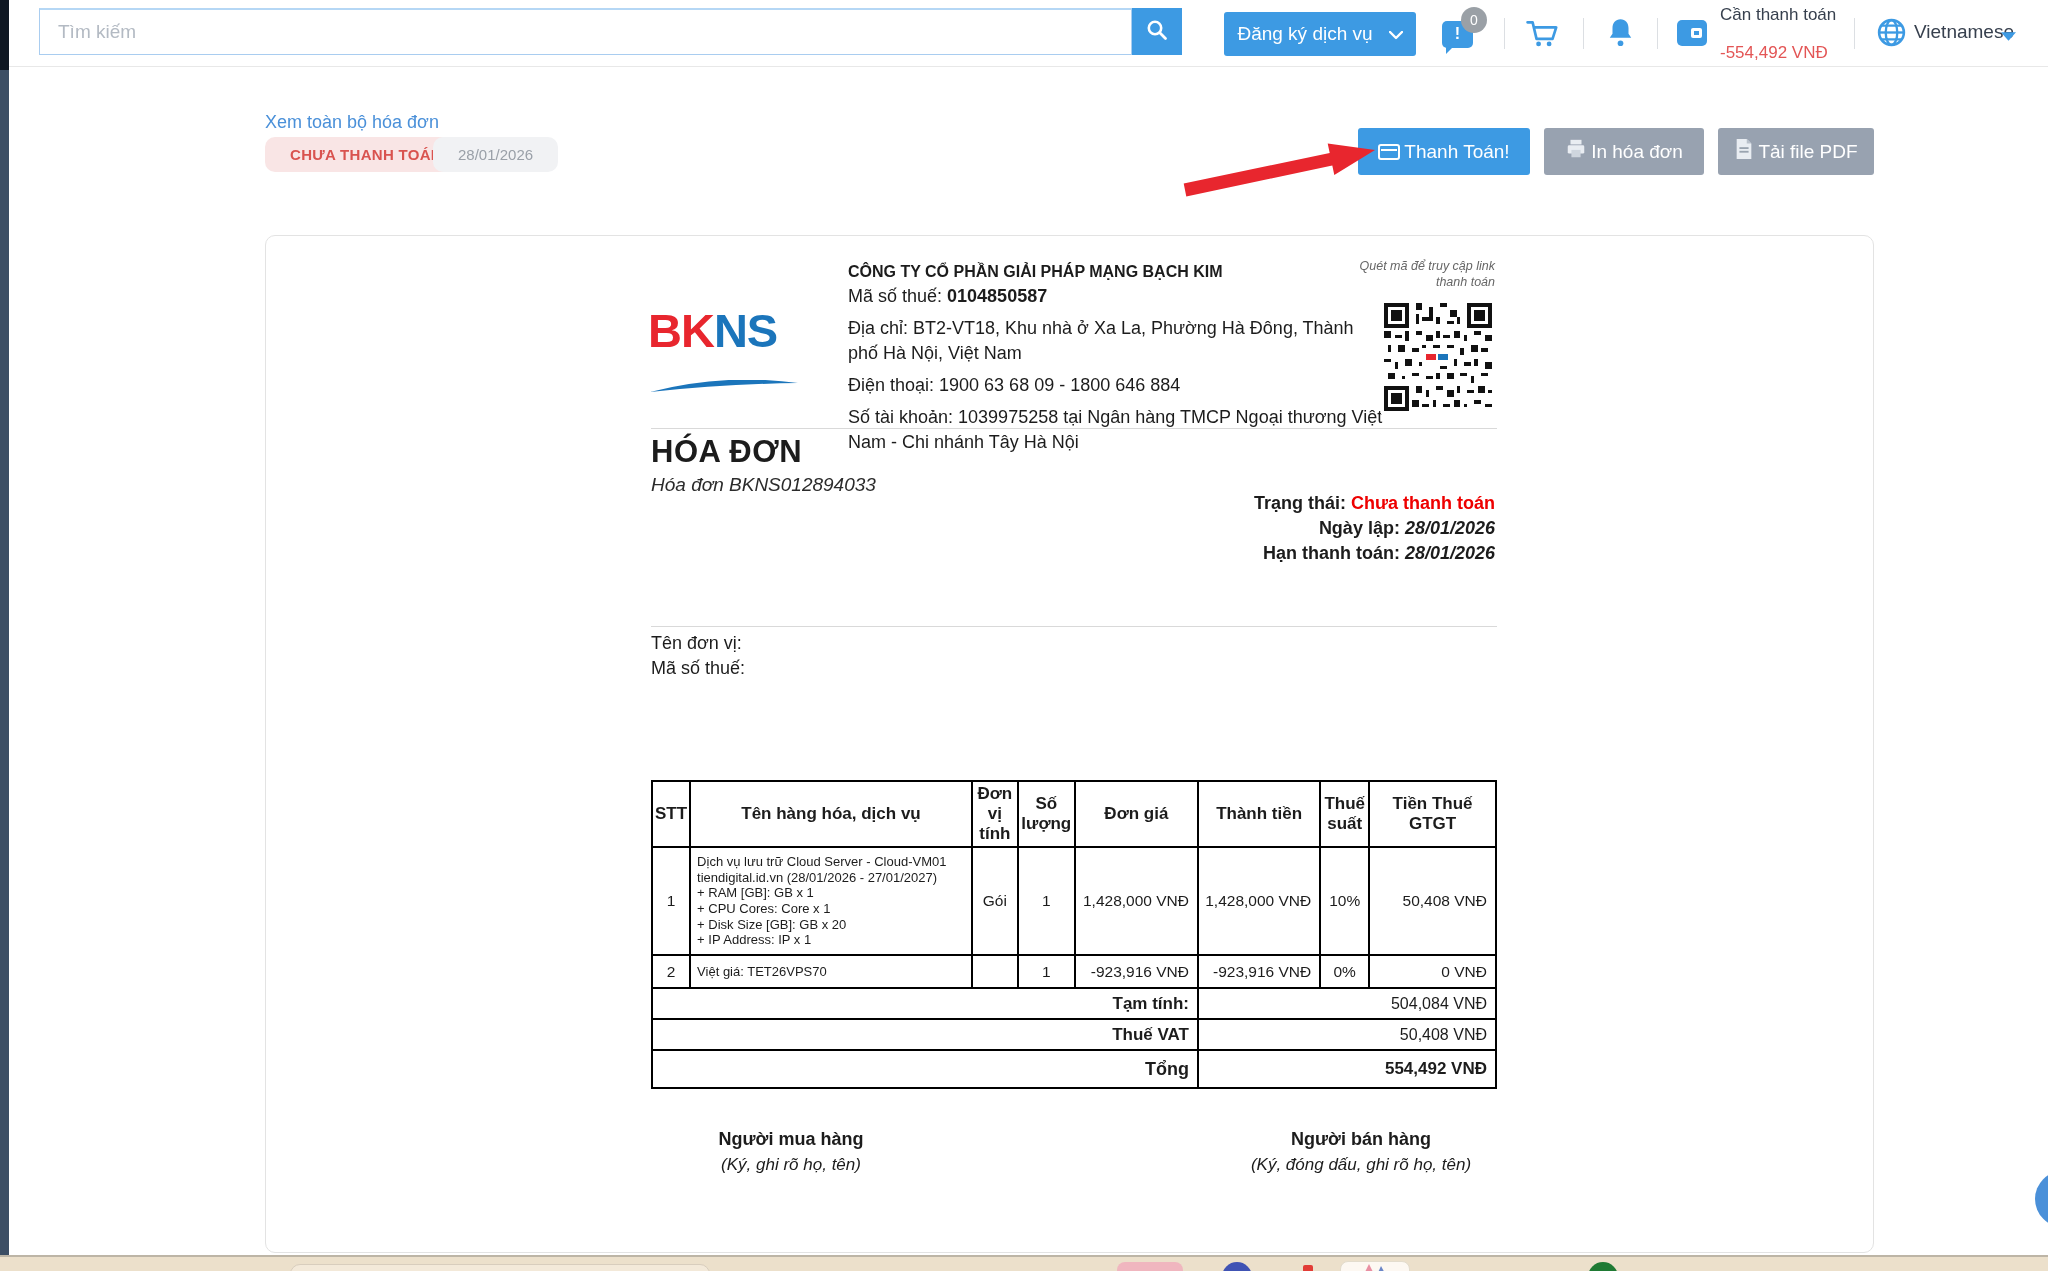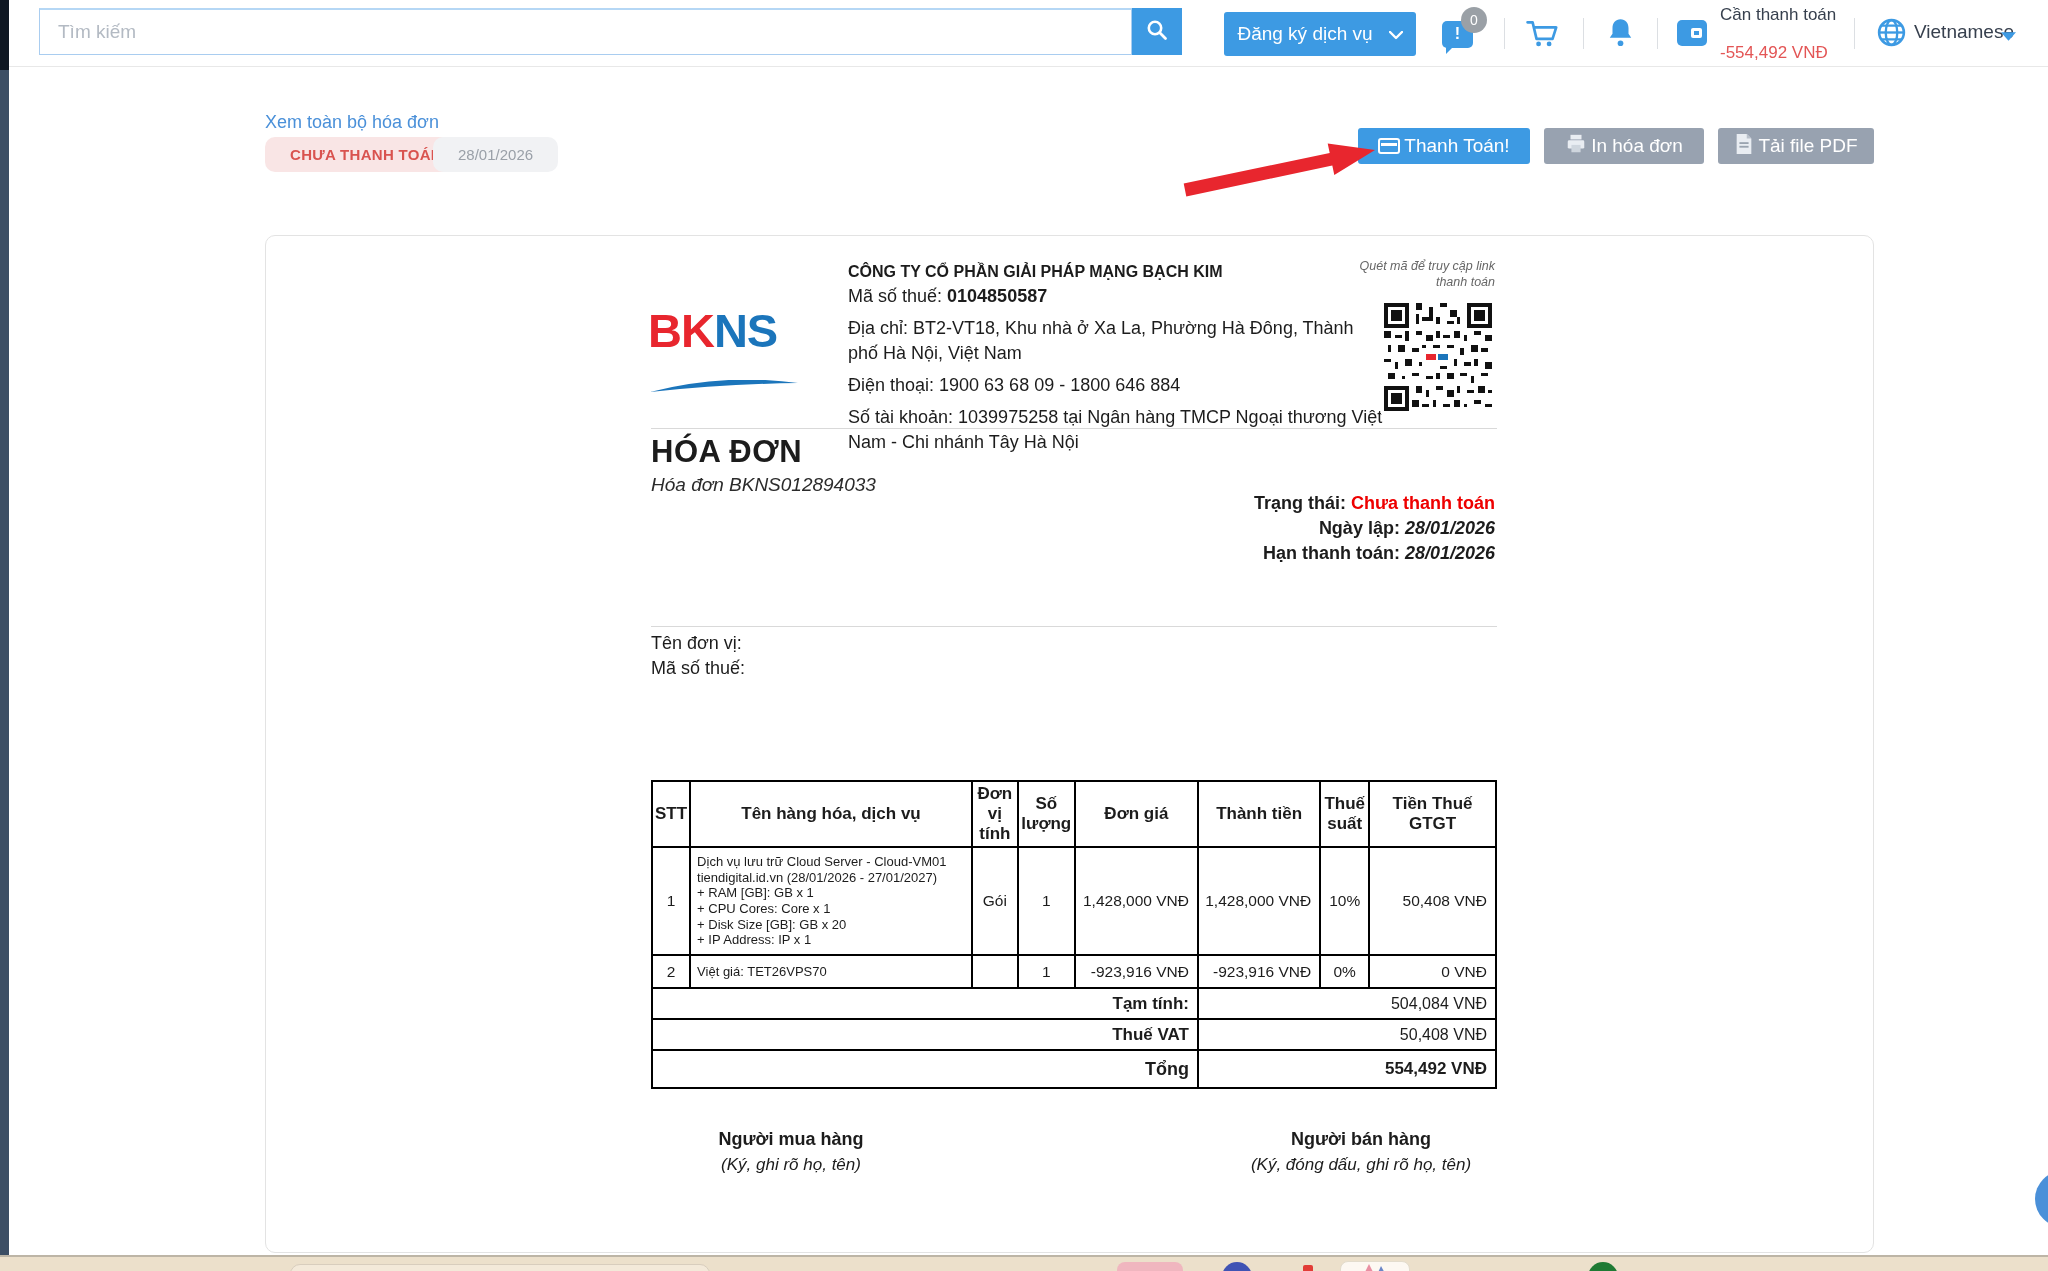--- a/index.html
+++ b/index.html
@@ -29,21 +29,21 @@
     color:#fff; font-size:14px; text-align:center; line-height:26px; }
   .balance { position:absolute; left:1711px; top:6px; width:118px; font-size:17px; line-height:18px; color:#37404e; }
   .balance .amount { color:#e35555; margin-top:20px; white-space:nowrap; }
   .lang-label { position:absolute; left:1905px; top:21px; font-size:19px; color:#37404e; }
 
   
   .view-all-link { position:absolute; left:265px; top:76px; font-size:18px; color:#4a90d9; text-decoration:none;margin-top:36px; }
   .badge { position:absolute; top:137px; height:35px; border-radius:10px; display:flex; align-items:center; padding:0 25px; font-size:15px; }
   .badge.status { left:265px; background:#f9e5e5; color:#d9534f; font-weight:bold; letter-spacing:.3px; }
   .badge.date { left:433px; background:#f1f2f4; color:#9aa0a8; }
-  .act-btn { position:absolute; top:128px; height:36px; border:none; border-radius:3px; color:#fff; font-size:19px;
+  .act-btn { position:absolute; top:128px; height:47px; border:none; border-radius:3px; color:#fff; font-size:19px;
     display:flex; align-items:center; justify-content:center; gap:4px; font-family:"Liberation Sans", sans-serif; cursor:pointer; }
   .act-btn.pay { left:1358px; width:172px; background:#3d9ae3; }
   .act-btn.print { left:1544px; width:160px; background:#98a2b0; }
   .act-btn.pdf { left:1718px; width:156px; background:#98a2b0; }
   .arrow-annot { position:absolute; left:1175px; top:118px; z-index:5; }
 
   
   .card { position:absolute; left:265px; top:235px; width:1609px; height:1018px; background:#fff;
     border:1px solid #e3e3e3; border-radius:10px; color:#1c1c1c; }
   .logo { position:absolute; left:382px; top:72px; font-size:47px; font-weight:800; letter-spacing:-1px; line-height:46px; }

